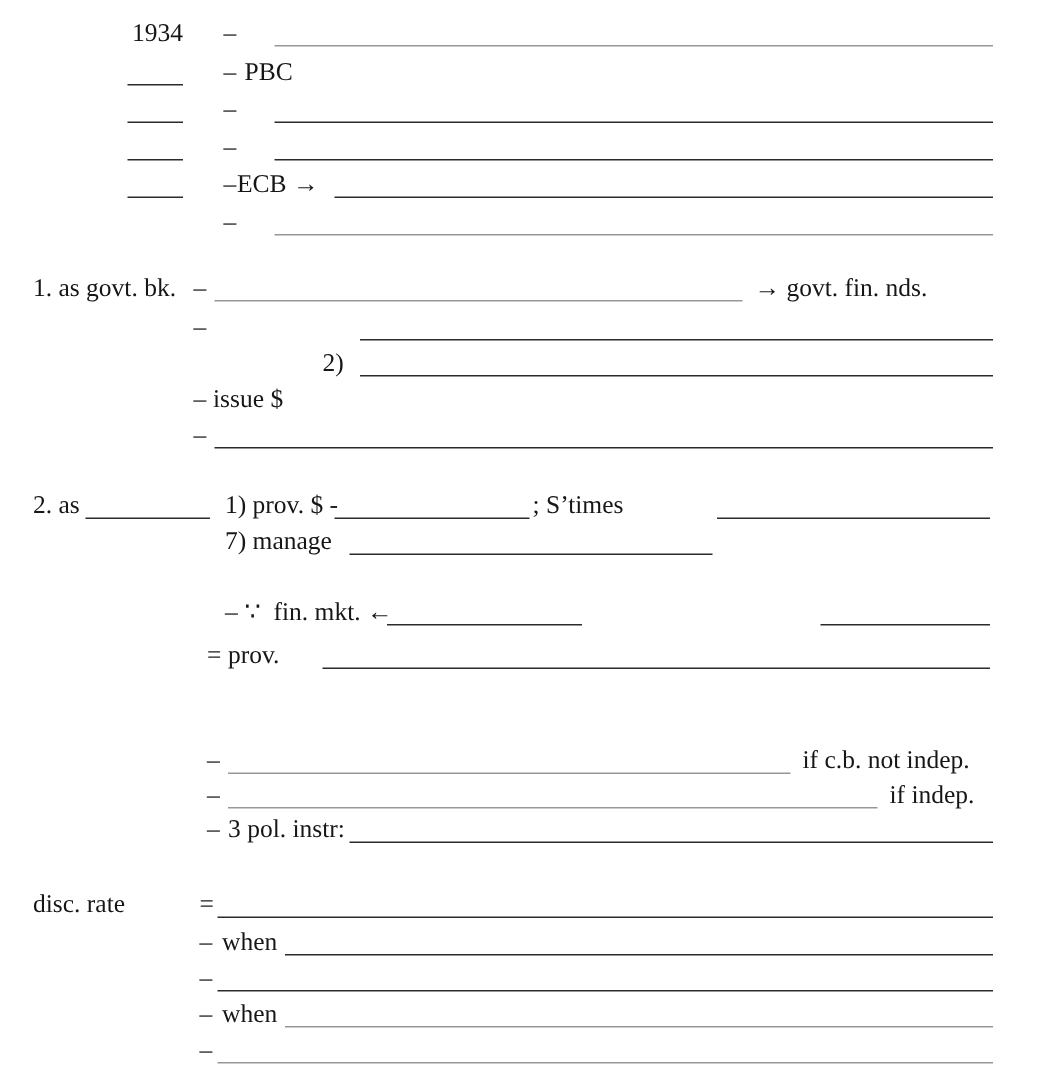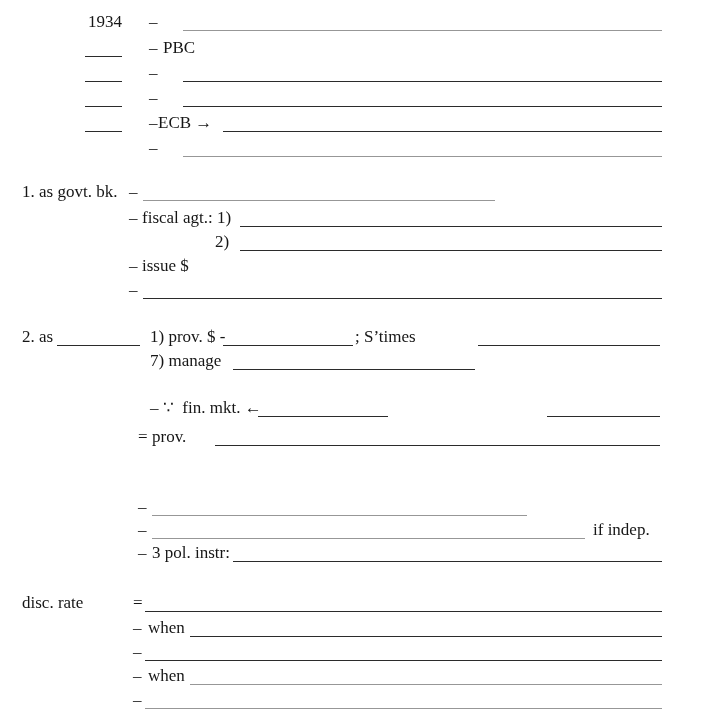--- a/index.html
+++ b/index.html
@@ -55,25 +55,25 @@
 
   <div class="row" style="top:136px">
     <span class="t" style="left:149px">–</span>
     <span class="ln lt" style="left:183px;width:479px"></span>
   </div>
 
   <div class="row" style="top:180px">
     <span class="t" style="left:22px">1. as govt. bk.</span>
     <span class="t" style="left:129px">–</span>
     <span class="ln lt" style="left:143px;width:352px"></span>
+    <span class="t" style="left:503px">→ govt. fin. nds.</span>
   </div>
 
   <div class="row" style="top:206px">
     <span class="t" style="left:129px">–</span>
-    <span class="t" style="left:142px">fiscal agt.: 1)</span>
     <span class="ln" style="left:240px;width:422px"></span>
   </div>
 
   <div class="row" style="top:230px">
     <span class="t" style="left:215px">2)</span>
     <span class="ln" style="left:240px;width:422px"></span>
   </div>
 
   <div class="row" style="top:254px">
     <span class="t" style="left:129px">–</span>
@@ -109,20 +109,21 @@
   <div class="row" style="top:425px">
     <span class="t" style="left:138px">=</span>
     <span class="t" style="left:152px">prov.</span>
     <span class="ln" style="left:215px;width:445px"></span>
   </div>
 
 
   <div class="row" style="top:495px">
     <span class="t" style="left:138px">–</span>
     <span class="ln lt" style="left:152px;width:375px"></span>
+    <span class="t" style="left:535px">if c.b. not indep.</span>
   </div>
 
   <div class="row" style="top:518px">
     <span class="t" style="left:138px">–</span>
     <span class="ln lt" style="left:152px;width:433px"></span>
     <span class="t" style="left:593px">if indep.</span>
   </div>
 
   <div class="row" style="top:541px">
     <span class="t" style="left:138px">–</span>

